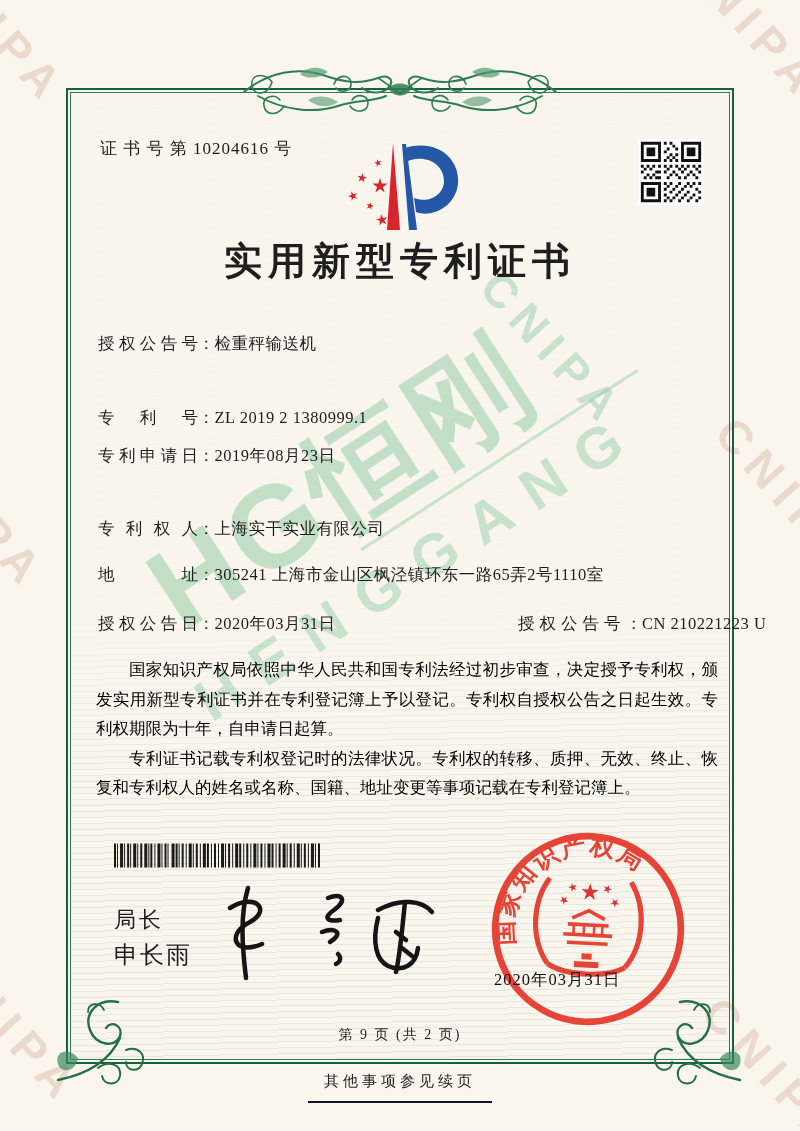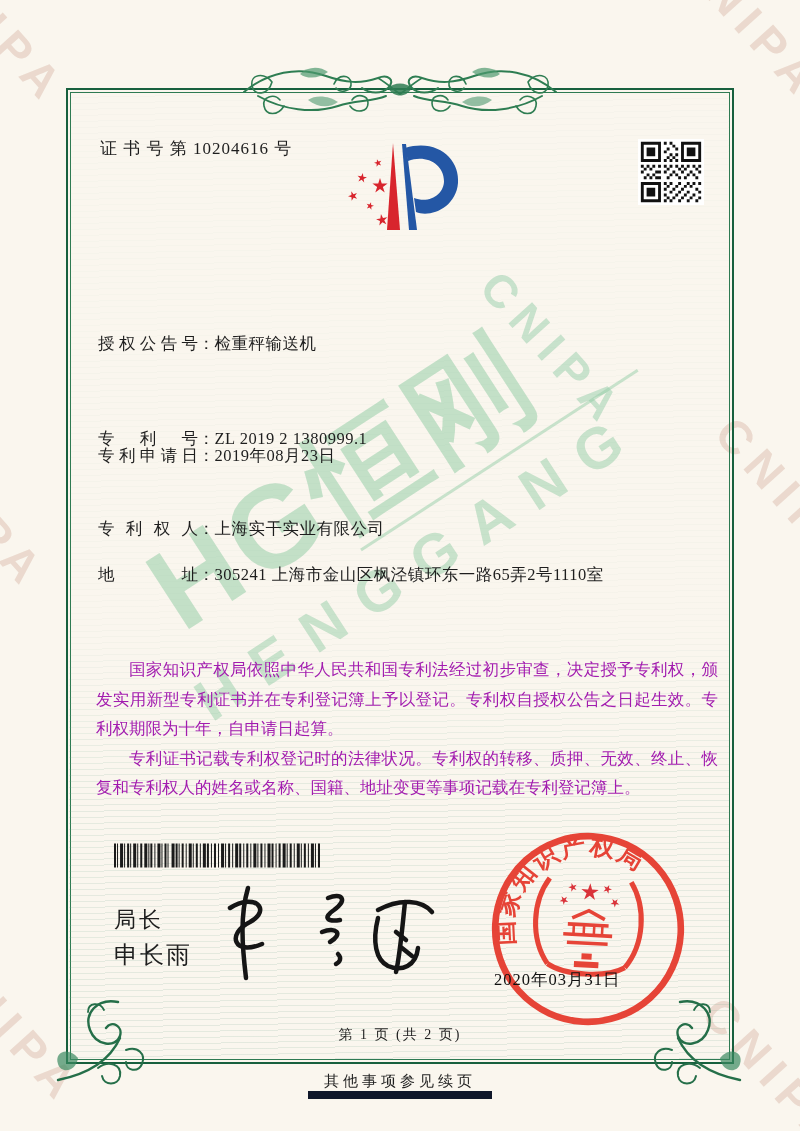--- a/index.html
+++ b/index.html
@@ -40,32 +40,32 @@
   .logo{position:absolute;left:318px;top:138px;}
   .qr{position:absolute;left:638px;top:139px;}
   .title{position:absolute;left:0;top:236px;width:800px;text-align:center;
          font-size:38px;font-weight:700;letter-spacing:6px;}
   .frow{position:absolute;left:98px;font-size:16.5px;white-space:nowrap;}
   .flabel{display:inline-block;width:100px;text-align:justify;text-align-last:justify;vertical-align:bottom;}
   .fvalue{margin-left:0;letter-spacing:.5px;}
   .grant2{position:absolute;left:420px;top:0;}
   .grant2 .flabel2{letter-spacing:5px;}
   .paras{position:absolute;left:96px;top:655px;width:622px;font-size:16.5px;line-height:29.5px;
-         text-align:justify;color:#a21caf;}
+         text-align:justify;color:#000000;}
   .paras p{margin:0;text-indent:2em;}
   .barcode{position:absolute;left:114px;top:843px;}
   .signer-title{position:absolute;left:114px;top:905px;font-size:22px;letter-spacing:3px;}
   .signer-name{position:absolute;left:114px;top:939px;font-size:24px;letter-spacing:2px;}
   .signature{position:absolute;left:210px;top:870px;z-index:5;}
   .seal{position:absolute;left:486px;top:827px;z-index:6;}
   .seal-date{position:absolute;left:494px;top:969px;width:200px;font-size:16.5px;letter-spacing:1px;
              color:#101010;z-index:7;white-space:nowrap;}
   .page-info{position:absolute;left:0;top:1026px;width:800px;text-align:center;font-size:14px;letter-spacing:2px;}
   .footer-note{position:absolute;left:0;top:1072px;width:800px;text-align:center;font-size:15px;}
-  .footer-note span{display:inline-block;letter-spacing:4px;padding:0 16px 0;border-bottom:8px solid #0f172a;}
+  .footer-note span{display:inline-block;letter-spacing:4px;padding:0 16px 10px;border-bottom:2px solid #0f172a;}
 </style>
 </head>
 <body>
 
 <div class="page">
 
   <span class="wm tl">CNIPA</span>
   <span class="wm tr">CNIPA</span>
   <span class="wm ml">CNIPA</span>
   <span class="wm mr">CNIPA</span>
@@ -158,35 +158,42 @@
         M9,12h1v1h-1z M13,12h1v1h-1z M15,12h1v1h-1z M19,12h1v1h-1z
         M8,14h1v1h-1z M10,14h1v1h-1z M13,14h1v1h-1z M16,14h1v1h-1z M18,14h1v1h-1z M20,14h1v1h-1z
         M9,15h1v1h-1z M12,15h1v1h-1z M15,15h1v1h-1z M17,15h1v1h-1z
         M8,16h1v1h-1z M11,16h1v1h-1z M14,16h1v1h-1z M19,16h1v1h-1z
         M10,17h1v1h-1z M13,17h1v1h-1z M16,17h1v1h-1z M20,17h1v1h-1z
         M8,18h1v1h-1z M12,18h1v1h-1z M15,18h1v1h-1z M18,18h1v1h-1z
         M9,19h1v1h-1z M11,19h1v1h-1z M14,19h1v1h-1z M17,19h1v1h-1z M20,19h1v1h-1z
         M8,20h1v1h-1z M10,20h1v1h-1z M13,20h1v1h-1z M16,20h1v1h-1z M19,20h1v1h-1z"></path>
     </svg>
 
+    <div class="title">实用新型专利证书</div>
 
     <div class="frow" style="top:333px">
       <span class="flabel">授权公告号</span><span>：</span><span class="fvalue">检重秤输送机</span>
     </div>
-    <div class="frow" style="top:428px">
+    <div class="frow" style="top:407px">
       <span class="flabel">专利号</span><span>：</span><span class="fvalue">ZL 2019 2 1380999.1</span>
     </div>
     <div class="frow" style="top:445px">
       <span class="flabel">专利申请日</span><span>：</span><span class="fvalue">2019年08月23日</span>
     </div>
     <div class="frow" style="top:518px">
       <span class="flabel">专利权人</span><span>：</span><span class="fvalue">上海实干实业有限公司</span>
     </div>
     <div class="frow" style="top:564px">
       <span class="flabel">地址</span><span>：</span><span class="fvalue">305241 上海市金山区枫泾镇环东一路65弄2号1110室</span>
+    </div>
+    <div class="frow" style="top:613px;width:620px">
+      <span class="flabel">授权公告日</span><span>：</span><span class="fvalue">2020年03月31日</span>
+      <span class="grant2">
+        <span class="flabel2">授权公告号</span><span>：</span><span class="fvalue">CN 210221223 U</span>
+      </span>
     </div>
 
     <div class="paras">
       <p>国家知识产权局依照中华人民共和国专利法经过初步审查，决定授予专利权，颁发实用新型专利证书并在专利登记簿上予以登记。专利权自授权公告之日起生效。专利权期限为十年，自申请日起算。</p>
       <p>专利证书记载专利权登记时的法律状况。专利权的转移、质押、无效、终止、恢复和专利权人的姓名或名称、国籍、地址变更等事项记载在专利登记簿上。</p>
     </div>
 
     <svg class="barcode" width="207" height="25" viewBox="0 0 205 24">
       <path fill="#1a1a1a" d="M0,0h2v24h-2z M3,0h1v24h-1z M6,0h3v24h-3z M10,0h1v24h-1z M13,0h2v24h-2z
         M16,0h1v24h-1z M19,0h3v24h-3z M23,0h1v24h-1z M26,0h2v24h-2z M30,0h3v24h-3z M34,0h1v24h-1z
@@ -239,19 +246,19 @@
           <path d="M80,96 h40 M76,106 h48 M80,114 h40" fill="none" stroke-width="3.5"></path>
           <path d="M86,96 v10 M96,96 v10 M106,96 v10 M114,96 v10" fill="none" stroke-width="2.5"></path>
           <rect x="95" y="124" width="10" height="6" stroke="none"></rect>
           <rect x="88" y="132" width="24" height="6" stroke="none"></rect>
           <path d="M62,136 C80,147 120,147 138,136" fill="none" stroke-width="5"></path>
         </g>
       </g>
     </svg>
     <div class="seal-date">2020年03月31日</div>
 
-    <div class="page-info">第 1 页 (共 2 页)</div>
+    <div class="page-info">第 9 页 (共 2 页)</div>
     <div class="footer-note">
       <span>其他事项参见续页</span>
     </div>
 
   </div>
 </div>
 
 </body></html>

